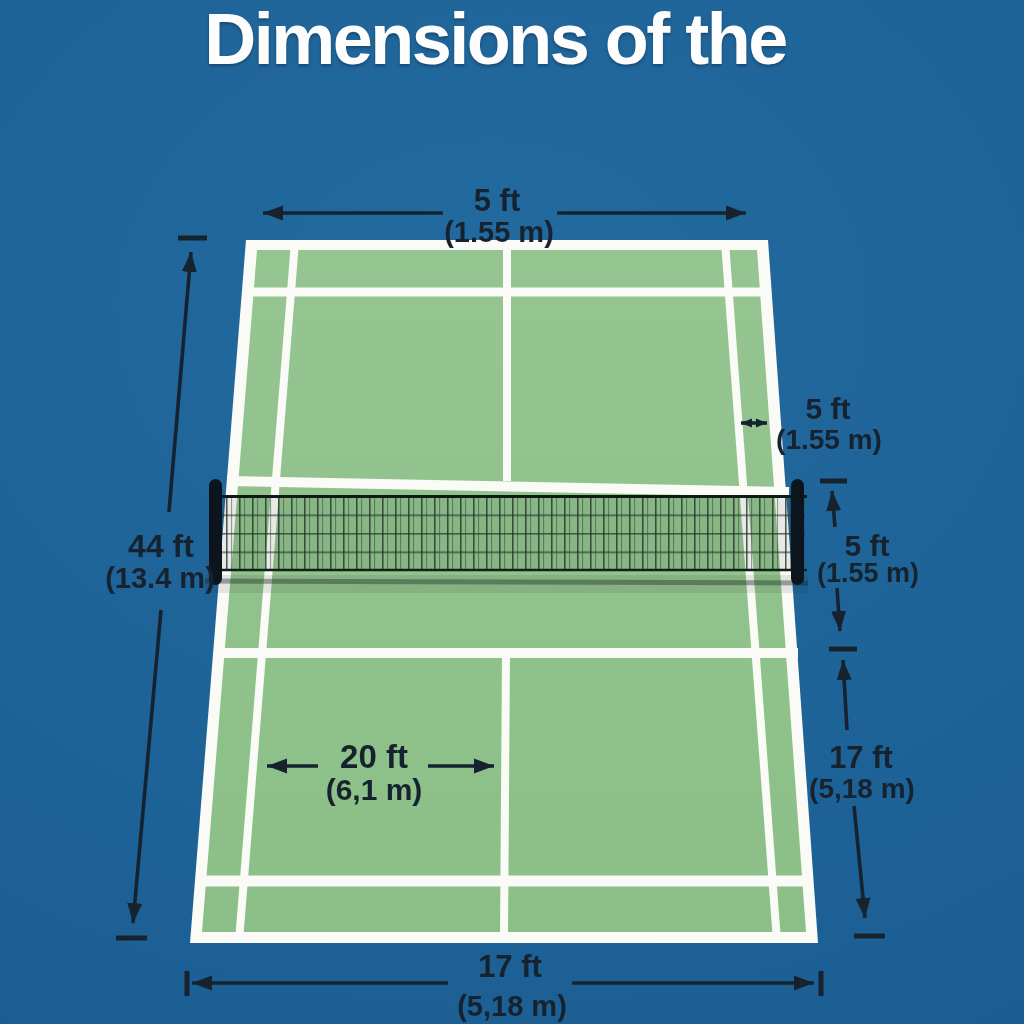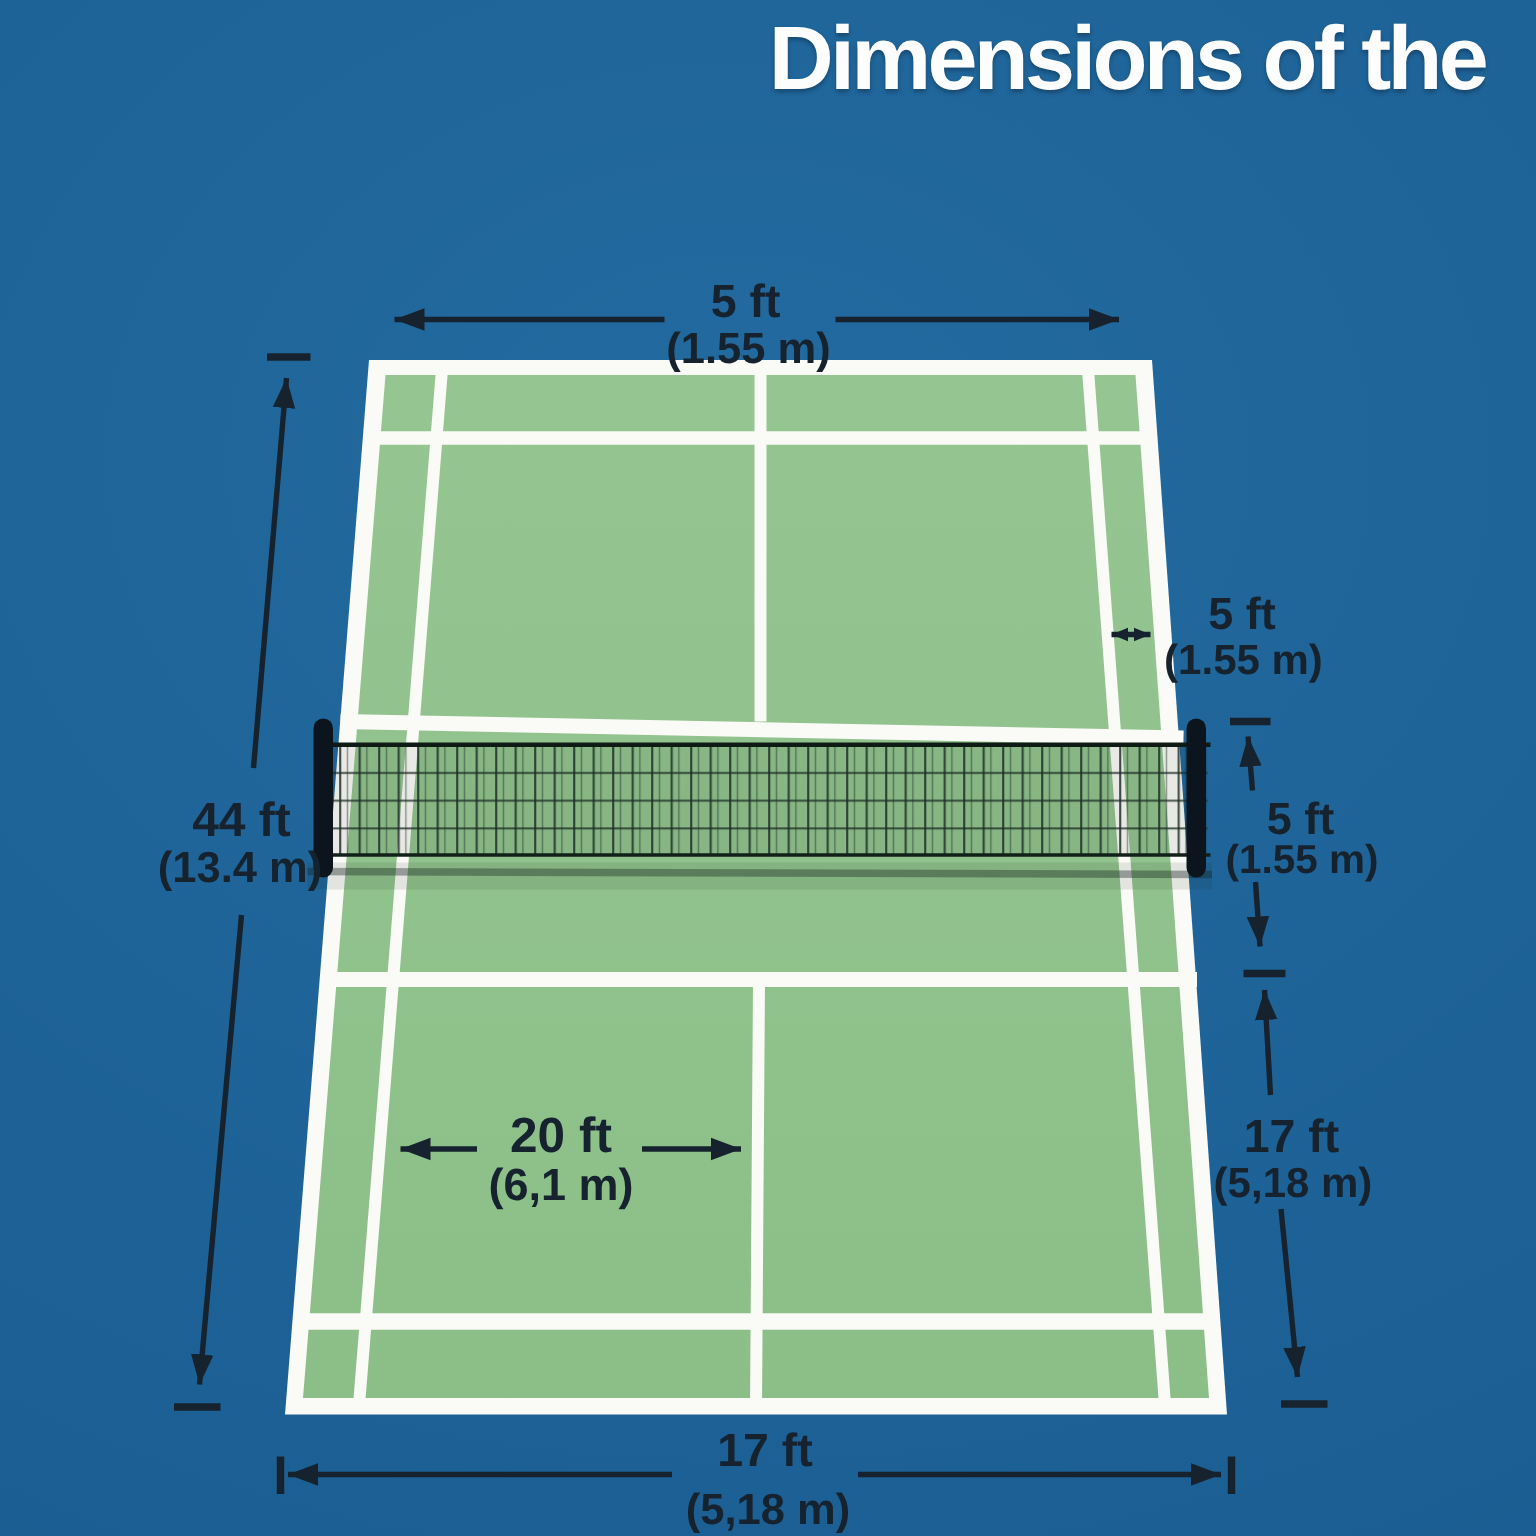--- a/index.html
+++ b/index.html
@@ -2,22 +2,22 @@
 <html><head>
 <meta charset="utf-8">
 <style>
   html,body{margin:0;padding:0;background:#10405f;}
   .stage{
     position:relative;width:1024px;height:1024px;overflow:hidden;
     background:radial-gradient(115% 90% at 48% 30%, #226A9F 0%, #1E6398 55%, #195C90 100%);
     font-family:"Liberation Sans", sans-serif;
   }
   .title{
-    position:absolute;top:4px;left:0;width:990px;text-align:right;
-    color:#FDFDFD;font-weight:bold;font-size:60px;line-height:70px;letter-spacing:-2.5px;
+    position:absolute;top:4px;left:0;width:990px;text-align:center;
+    color:#FDFDFD;font-weight:bold;font-size:72px;line-height:70px;letter-spacing:-2.5px;
     text-shadow:0 2px 3px rgba(8,20,34,.35);
   }
   svg{position:absolute;left:0;top:0;}
   svg text{
     font-family:"Liberation Sans", sans-serif;
     font-weight:bold;
     fill:#16232F;
     text-anchor:middle;
   }
   .dim-line{stroke:#16232F;stroke-width:3.6;fill:none;}

